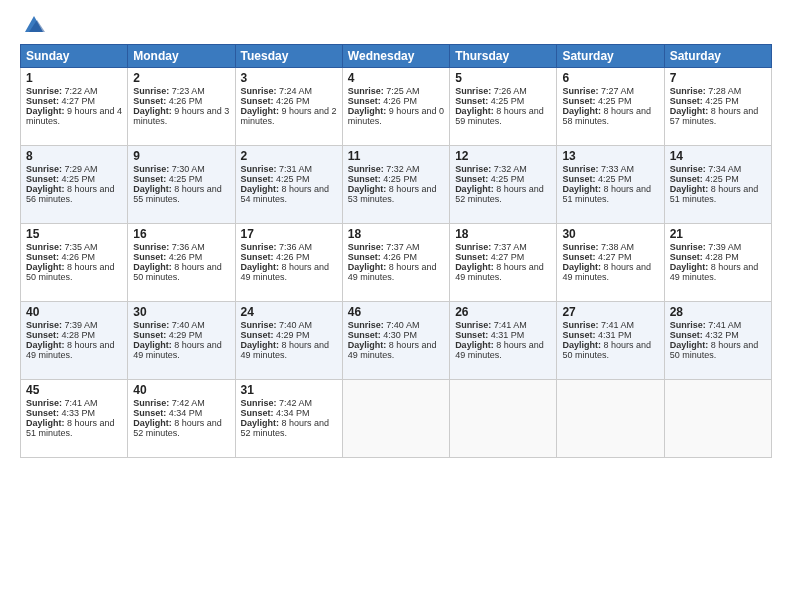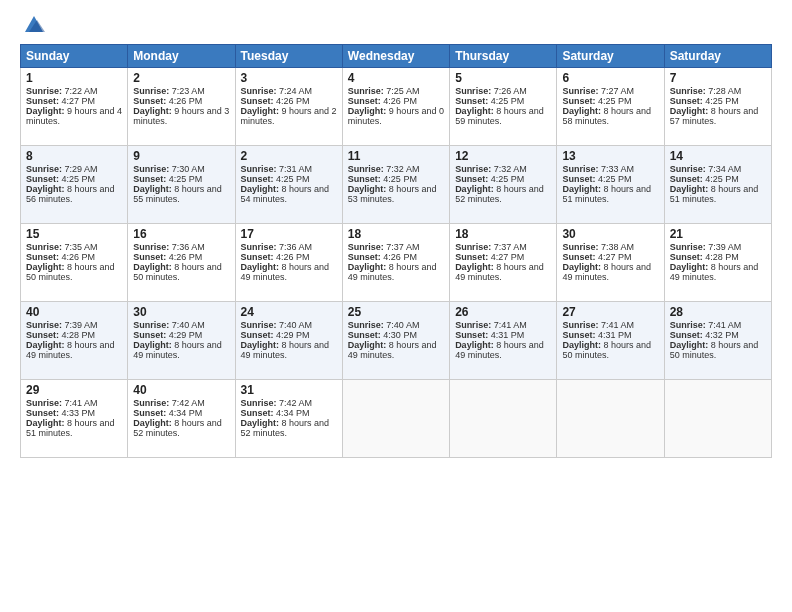--- a/index.html
+++ b/index.html
@@ -275,21 +275,21 @@
             <div><strong>Sunset:</strong> 4:29 PM</div>
             <div><strong>Daylight:</strong> 8 hours and 49 minutes.</div>
           </td>
           <td>
             <span class="day-number">24</span>
             <div><strong>Sunrise:</strong> 7:40 AM</div>
             <div><strong>Sunset:</strong> 4:29 PM</div>
             <div><strong>Daylight:</strong> 8 hours and 49 minutes.</div>
           </td>
           <td>
-            <span class="day-number">25</span>
+            <span class="day-number">46</span>
             <div><strong>Sunrise:</strong> 7:40 AM</div>
             <div><strong>Sunset:</strong> 4:30 PM</div>
             <div><strong>Daylight:</strong> 8 hours and 49 minutes.</div>
           </td>
           <td>
             <span class="day-number">26</span>
             <div><strong>Sunrise:</strong> 7:41 AM</div>
             <div><strong>Sunset:</strong> 4:31 PM</div>
             <div><strong>Daylight:</strong> 8 hours and 49 minutes.</div>
           </td>
@@ -301,21 +301,21 @@
           </td>
           <td>
             <span class="day-number">28</span>
             <div><strong>Sunrise:</strong> 7:41 AM</div>
             <div><strong>Sunset:</strong> 4:32 PM</div>
             <div><strong>Daylight:</strong> 8 hours and 50 minutes.</div>
           </td>
         </tr>
         <tr>
           <td>
-            <span class="day-number">29</span>
+            <span class="day-number">45</span>
             <div><strong>Sunrise:</strong> 7:41 AM</div>
             <div><strong>Sunset:</strong> 4:33 PM</div>
             <div><strong>Daylight:</strong> 8 hours and 51 minutes.</div>
           </td>
           <td>
             <span class="day-number">40</span>
             <div><strong>Sunrise:</strong> 7:42 AM</div>
             <div><strong>Sunset:</strong> 4:34 PM</div>
             <div><strong>Daylight:</strong> 8 hours and 52 minutes.</div>
           </td>

